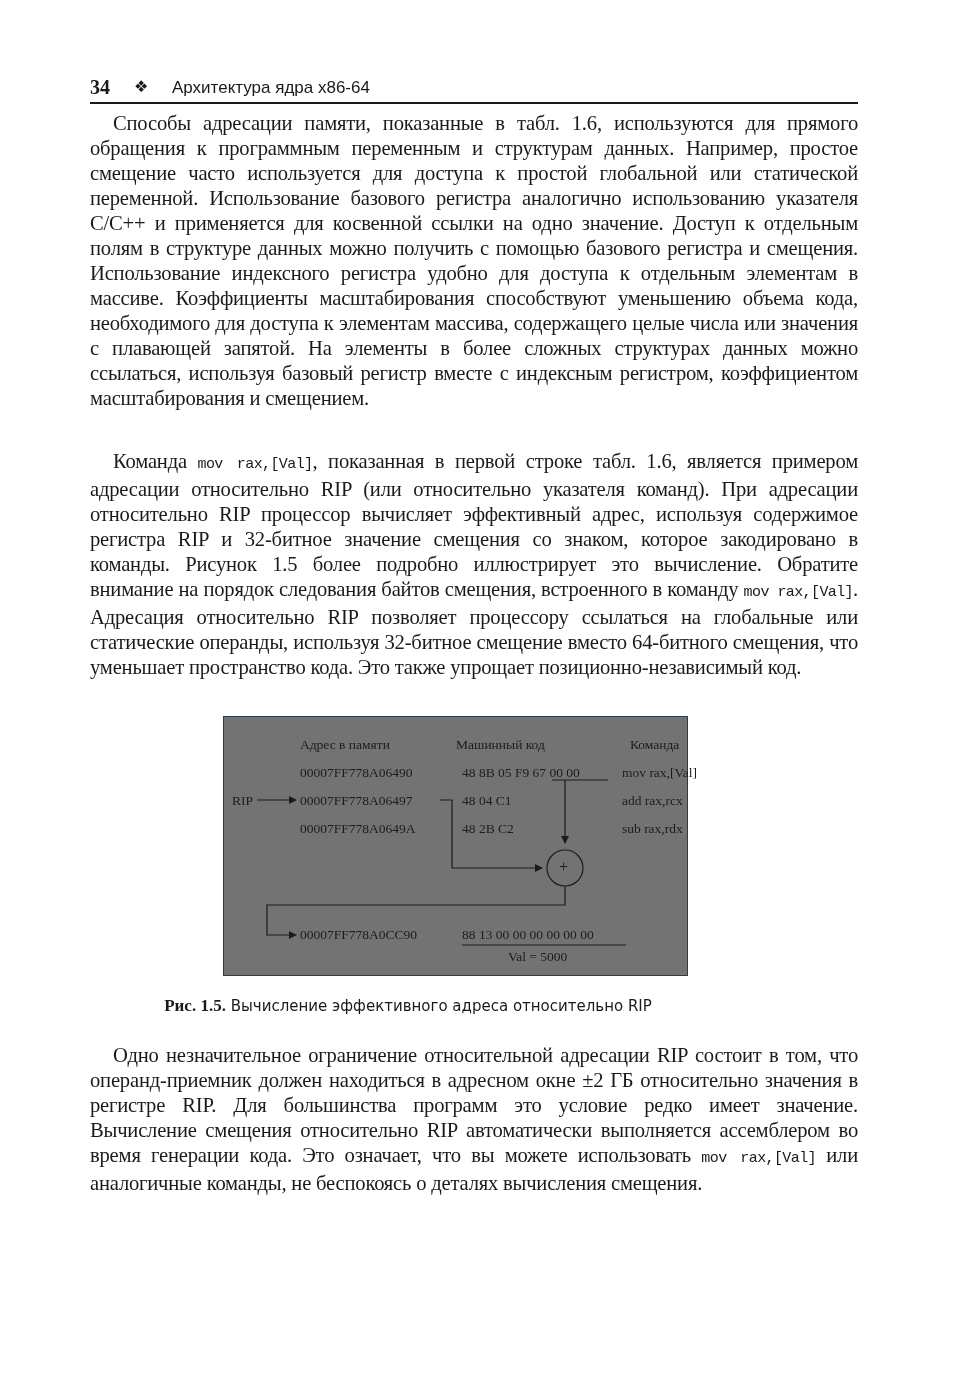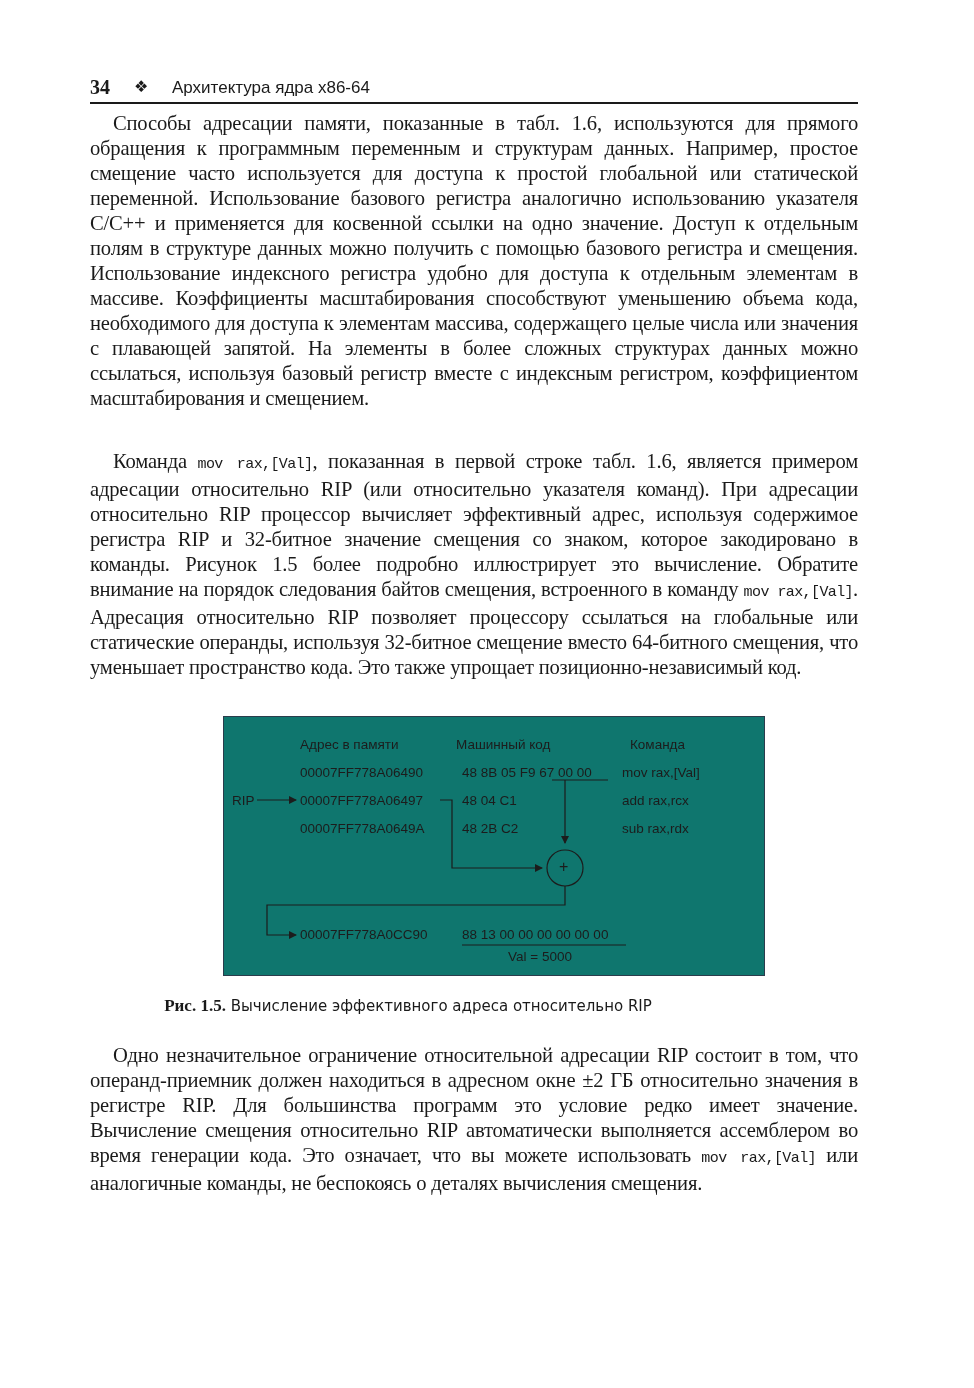--- a/index.html
+++ b/index.html
@@ -17,23 +17,23 @@
   .header .title { position: absolute; left: 82px; top: 2px; font-size: 17px; }
 
   .para {
     position: absolute; left: 90px; width: 768px;
     font-family: "Liberation Serif", serif; font-size: 20.6px; line-height: 25px;
     text-align: justify; text-indent: 23px; letter-spacing: -0.2px;
   }
   .code { font-family: "Liberation Mono", monospace; font-size: 15px; letter-spacing: -0.6px; }
 
   .figure {
-    position: absolute; left: 223px; top: 716px; width: 542px; height: 260px;
-    background: #0f766e; border: 1.5px solid #2b3c4c; box-sizing: border-box;
-    font-family: Liberation Sans, sans-serif; font-size: 13.5px; color: #1c1c1c;
+    position: absolute; left: 223px; top: 716px; width: 465px; height: 260px;
+    background: #737373; border: 1.5px solid #2b3c4c; box-sizing: border-box;
+    font-family: Liberation Serif, serif; font-size: 13.5px; color: #1c1c1c;
   }
   .fig-t { position: absolute; white-space: nowrap; }
   .caption {
     position: absolute; left: 0; width: 816px; top: 996px; text-align: center;
     font-family: "DejaVu Sans", sans-serif; font-size: 15px;
   }
   .caption .lbl { font-family: "Liberation Serif", serif; font-weight: bold; font-size: 17px; }
   svg.lines { position: absolute; left: 0; top: 0; }
 </style>
 </head>

